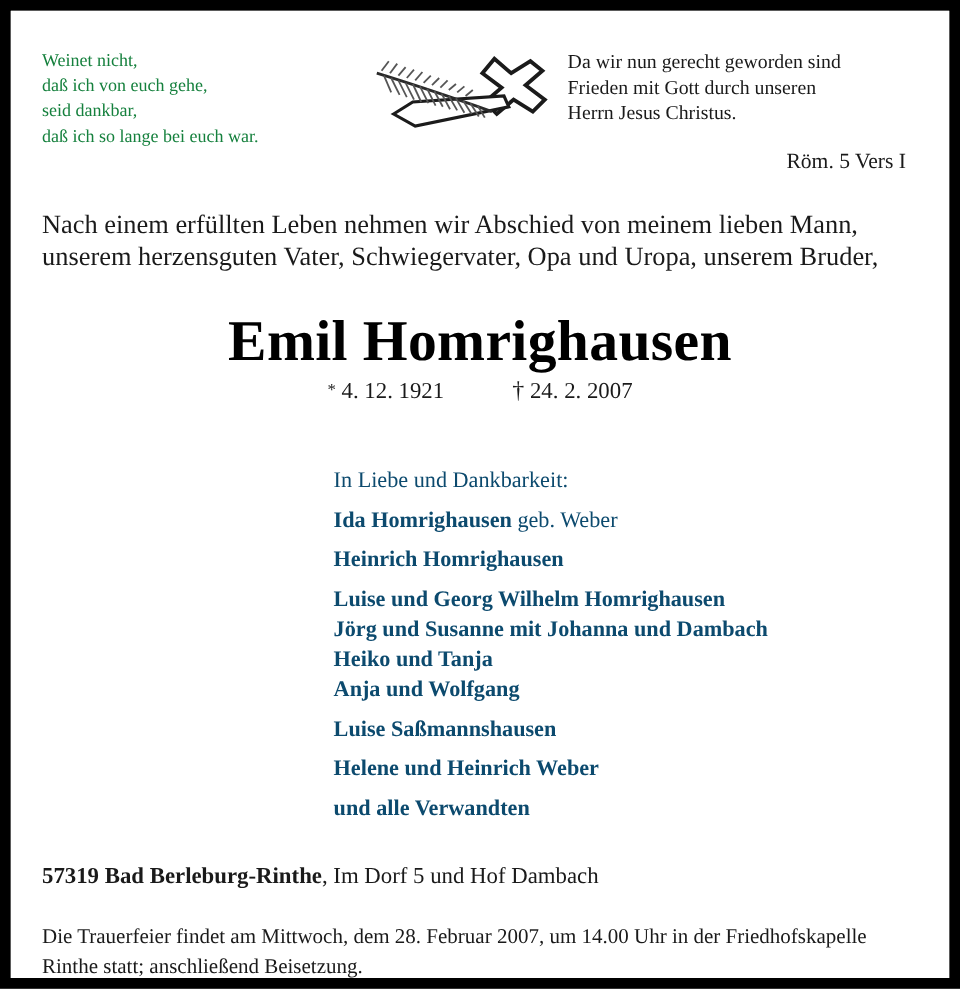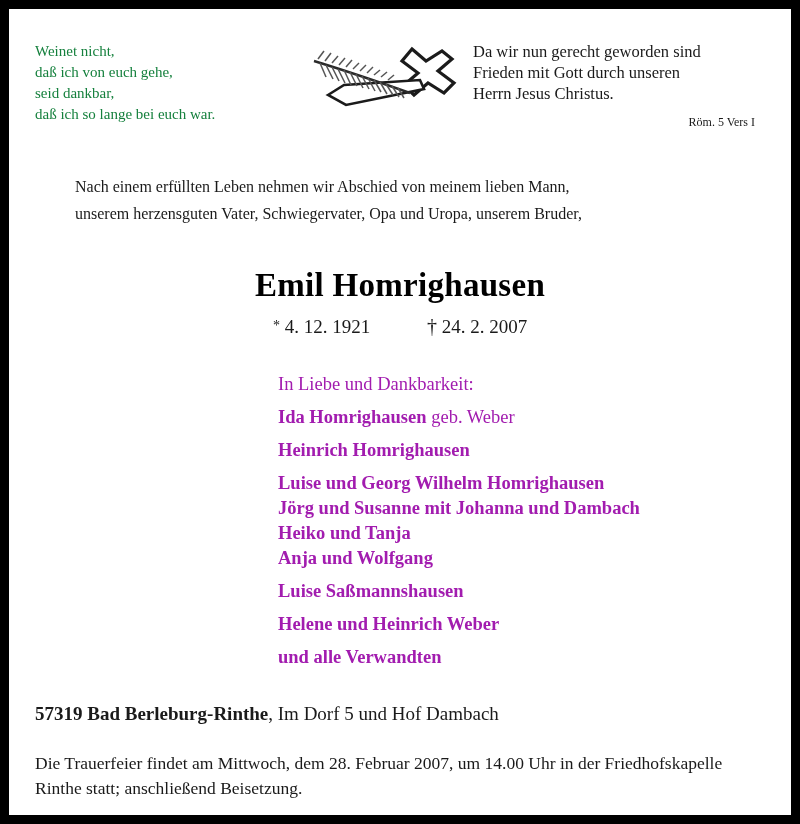--- a/index.html
+++ b/index.html
@@ -63,61 +63,60 @@
     width: 300px;
     font-size: 16.5px;
     line-height: 21px;
     color: #1a1a1a;
     padding-top: 8px;
   }
   .verse-right .vline { white-space: pre; }
   .verse-ref {
     text-align: right;
     padding-right: 10px;
-    margin-top: 8px;
-    font-size: 12px;
+    margin-top: 20px;
+    font-size: 18px;
   }
 
   
   .intro {
     margin-top: 22px;
-    font-size: 16px;
+    font-size: 22px;
     line-height: 27px;
     text-align: justify;
     color: #1a1a1a;
-    margin-left: 40px;
   }
   .intro .last { text-align: left; }
 
   
   .name {
     text-align: center;
-    font-size: 33px;
+    font-size: 48px;
     font-weight: bold;
     letter-spacing: 0.3px;
     margin-top: 36px;
     line-height: 44px;
     color: #000000;
   }
   .dates {
     text-align: center;
     margin-top: 8px;
     font-size: 19px;
     color: #1a1a1a;
   }
   .dates .born { margin-right: 52px; }
   .dates .star { font-size: 14px; vertical-align: 3px; }
   .dates .dagger { font-size: 20px; }
 
   
   .family {
-    margin-top: 34px;
+    margin-top: 51px;
     padding-left: 243px;
     font-size: 18.5px;
-    color: #a21caf;
+    color: #0c4a6e;
   }
   .family .f-line { line-height: 25px; }
   .family .f-line.gap { margin-top: 8px; }
   .family .f-line.tight { margin-top: 0; }
   .family .intro-line { font-weight: normal; }
   .family .nm { font-weight: bold; }
   .family .suffix { font-weight: normal; }
 
   
   .address {

